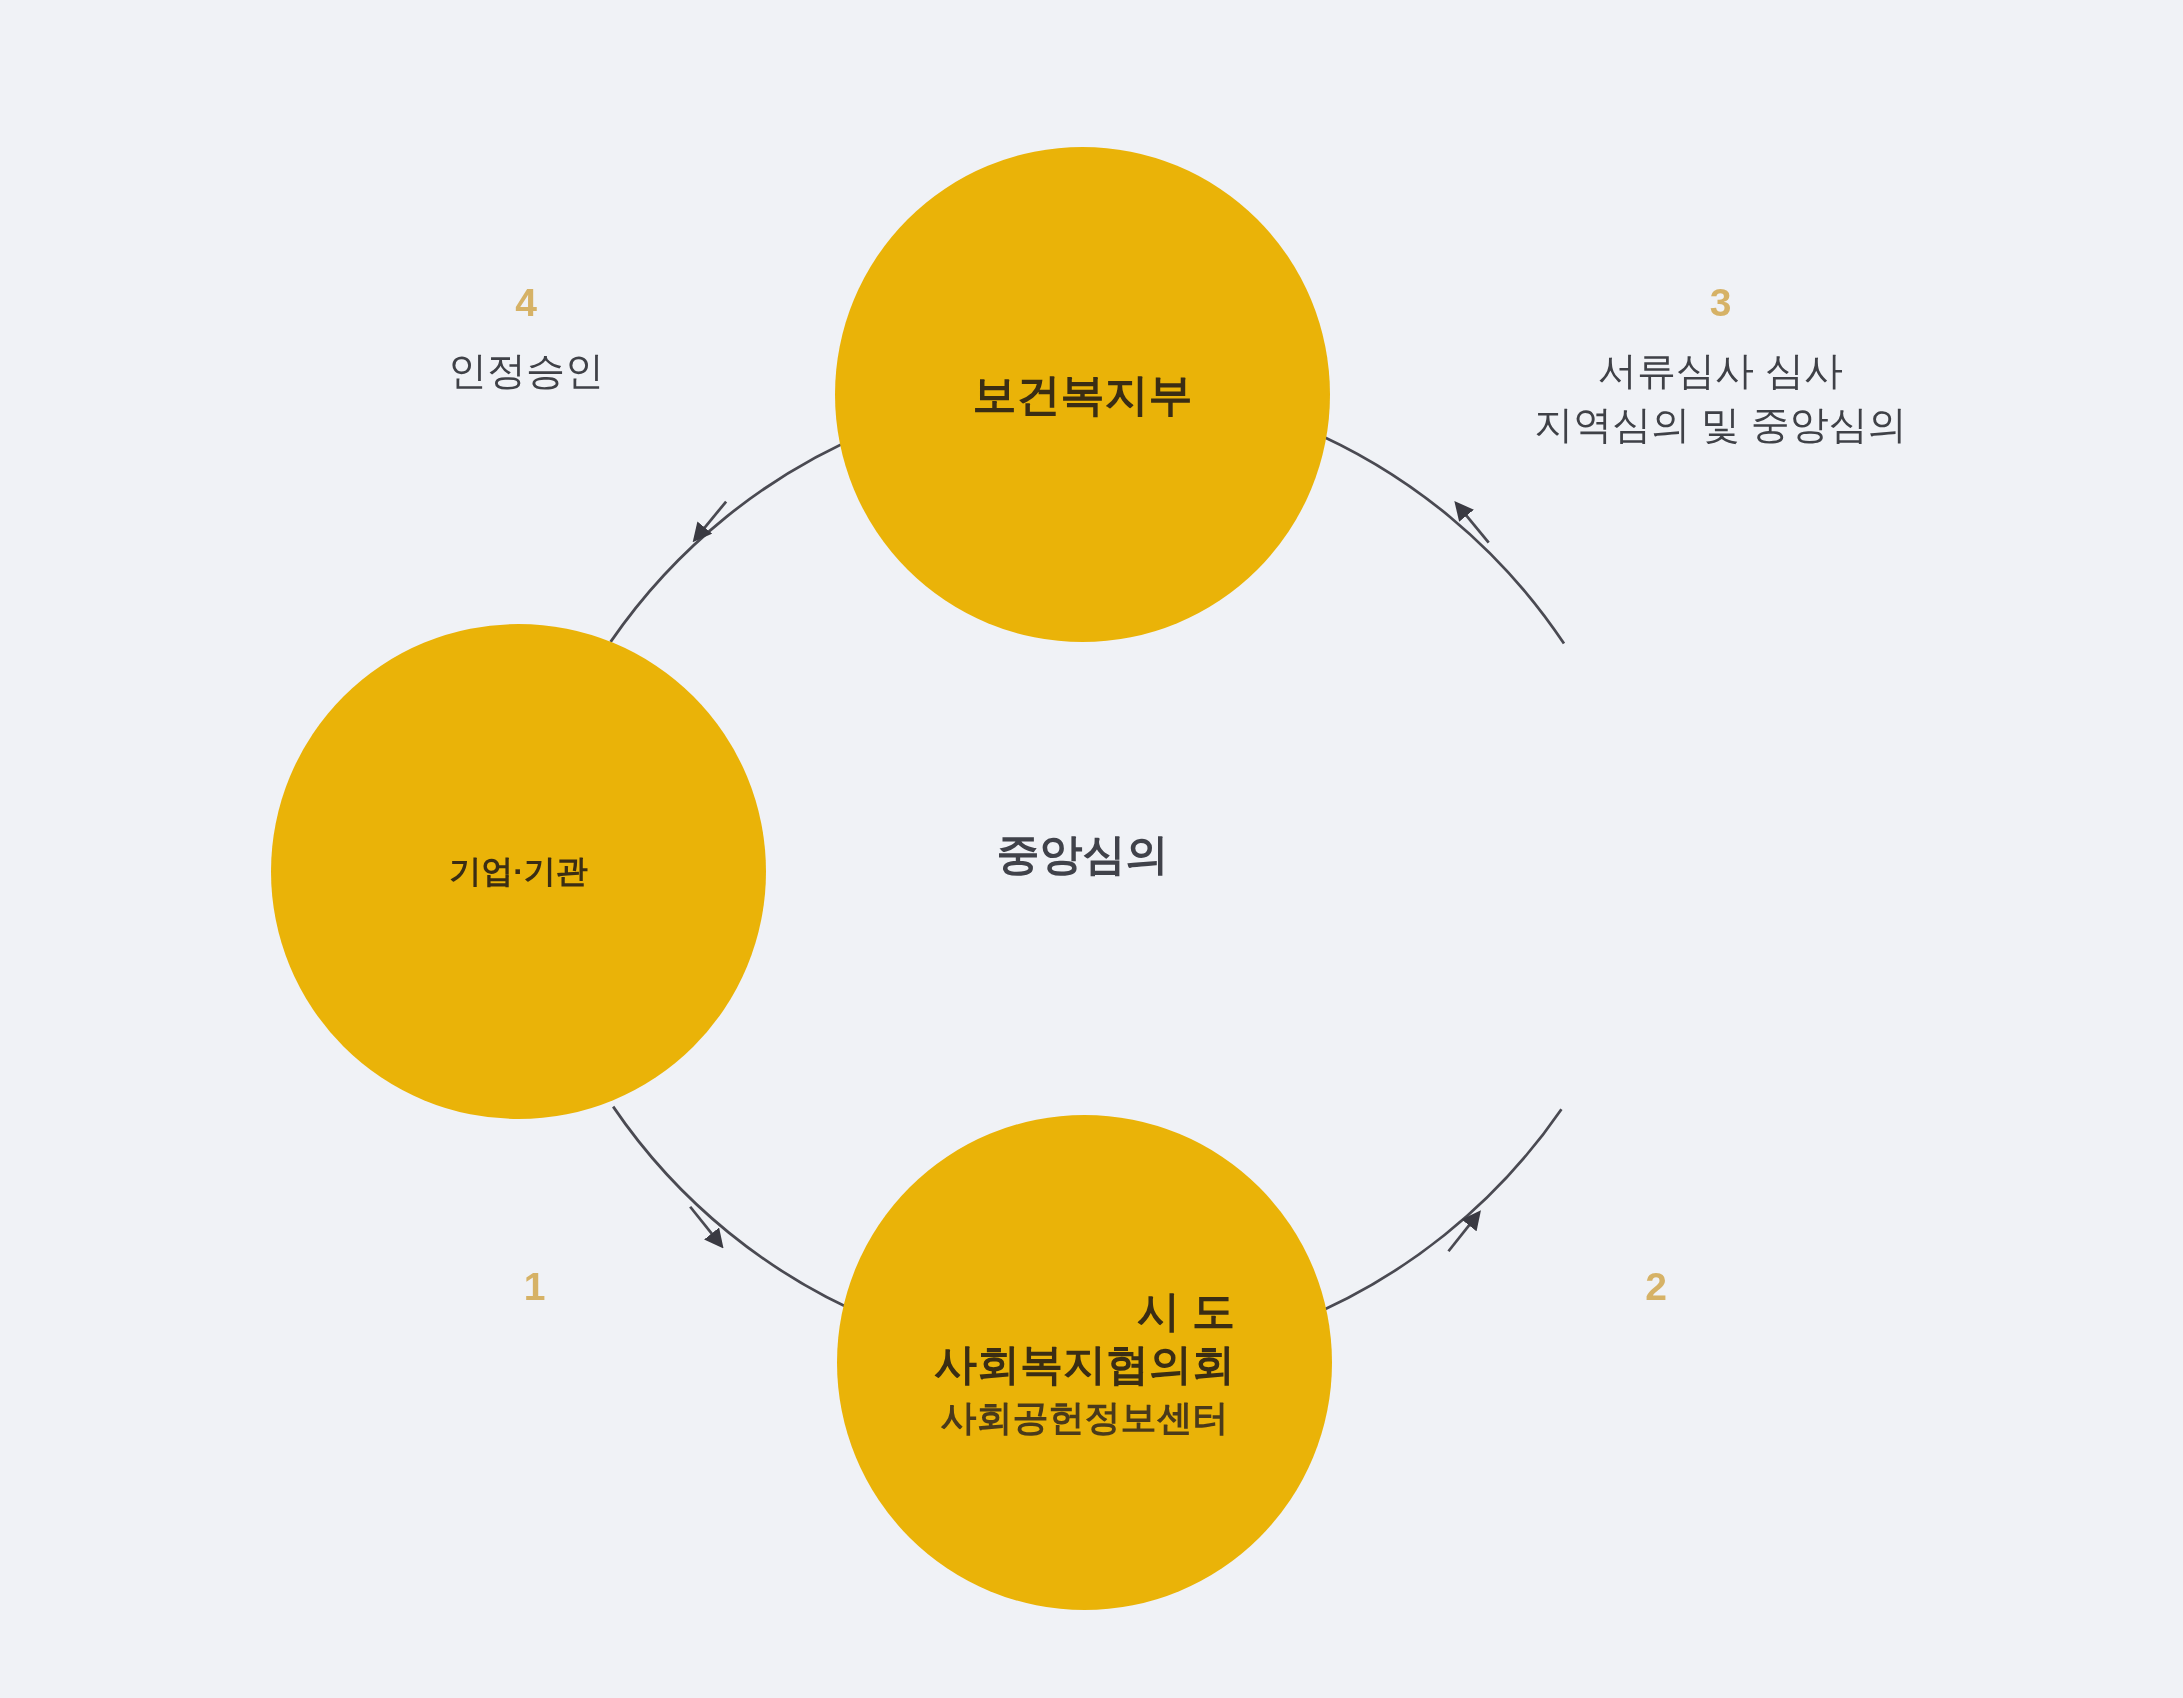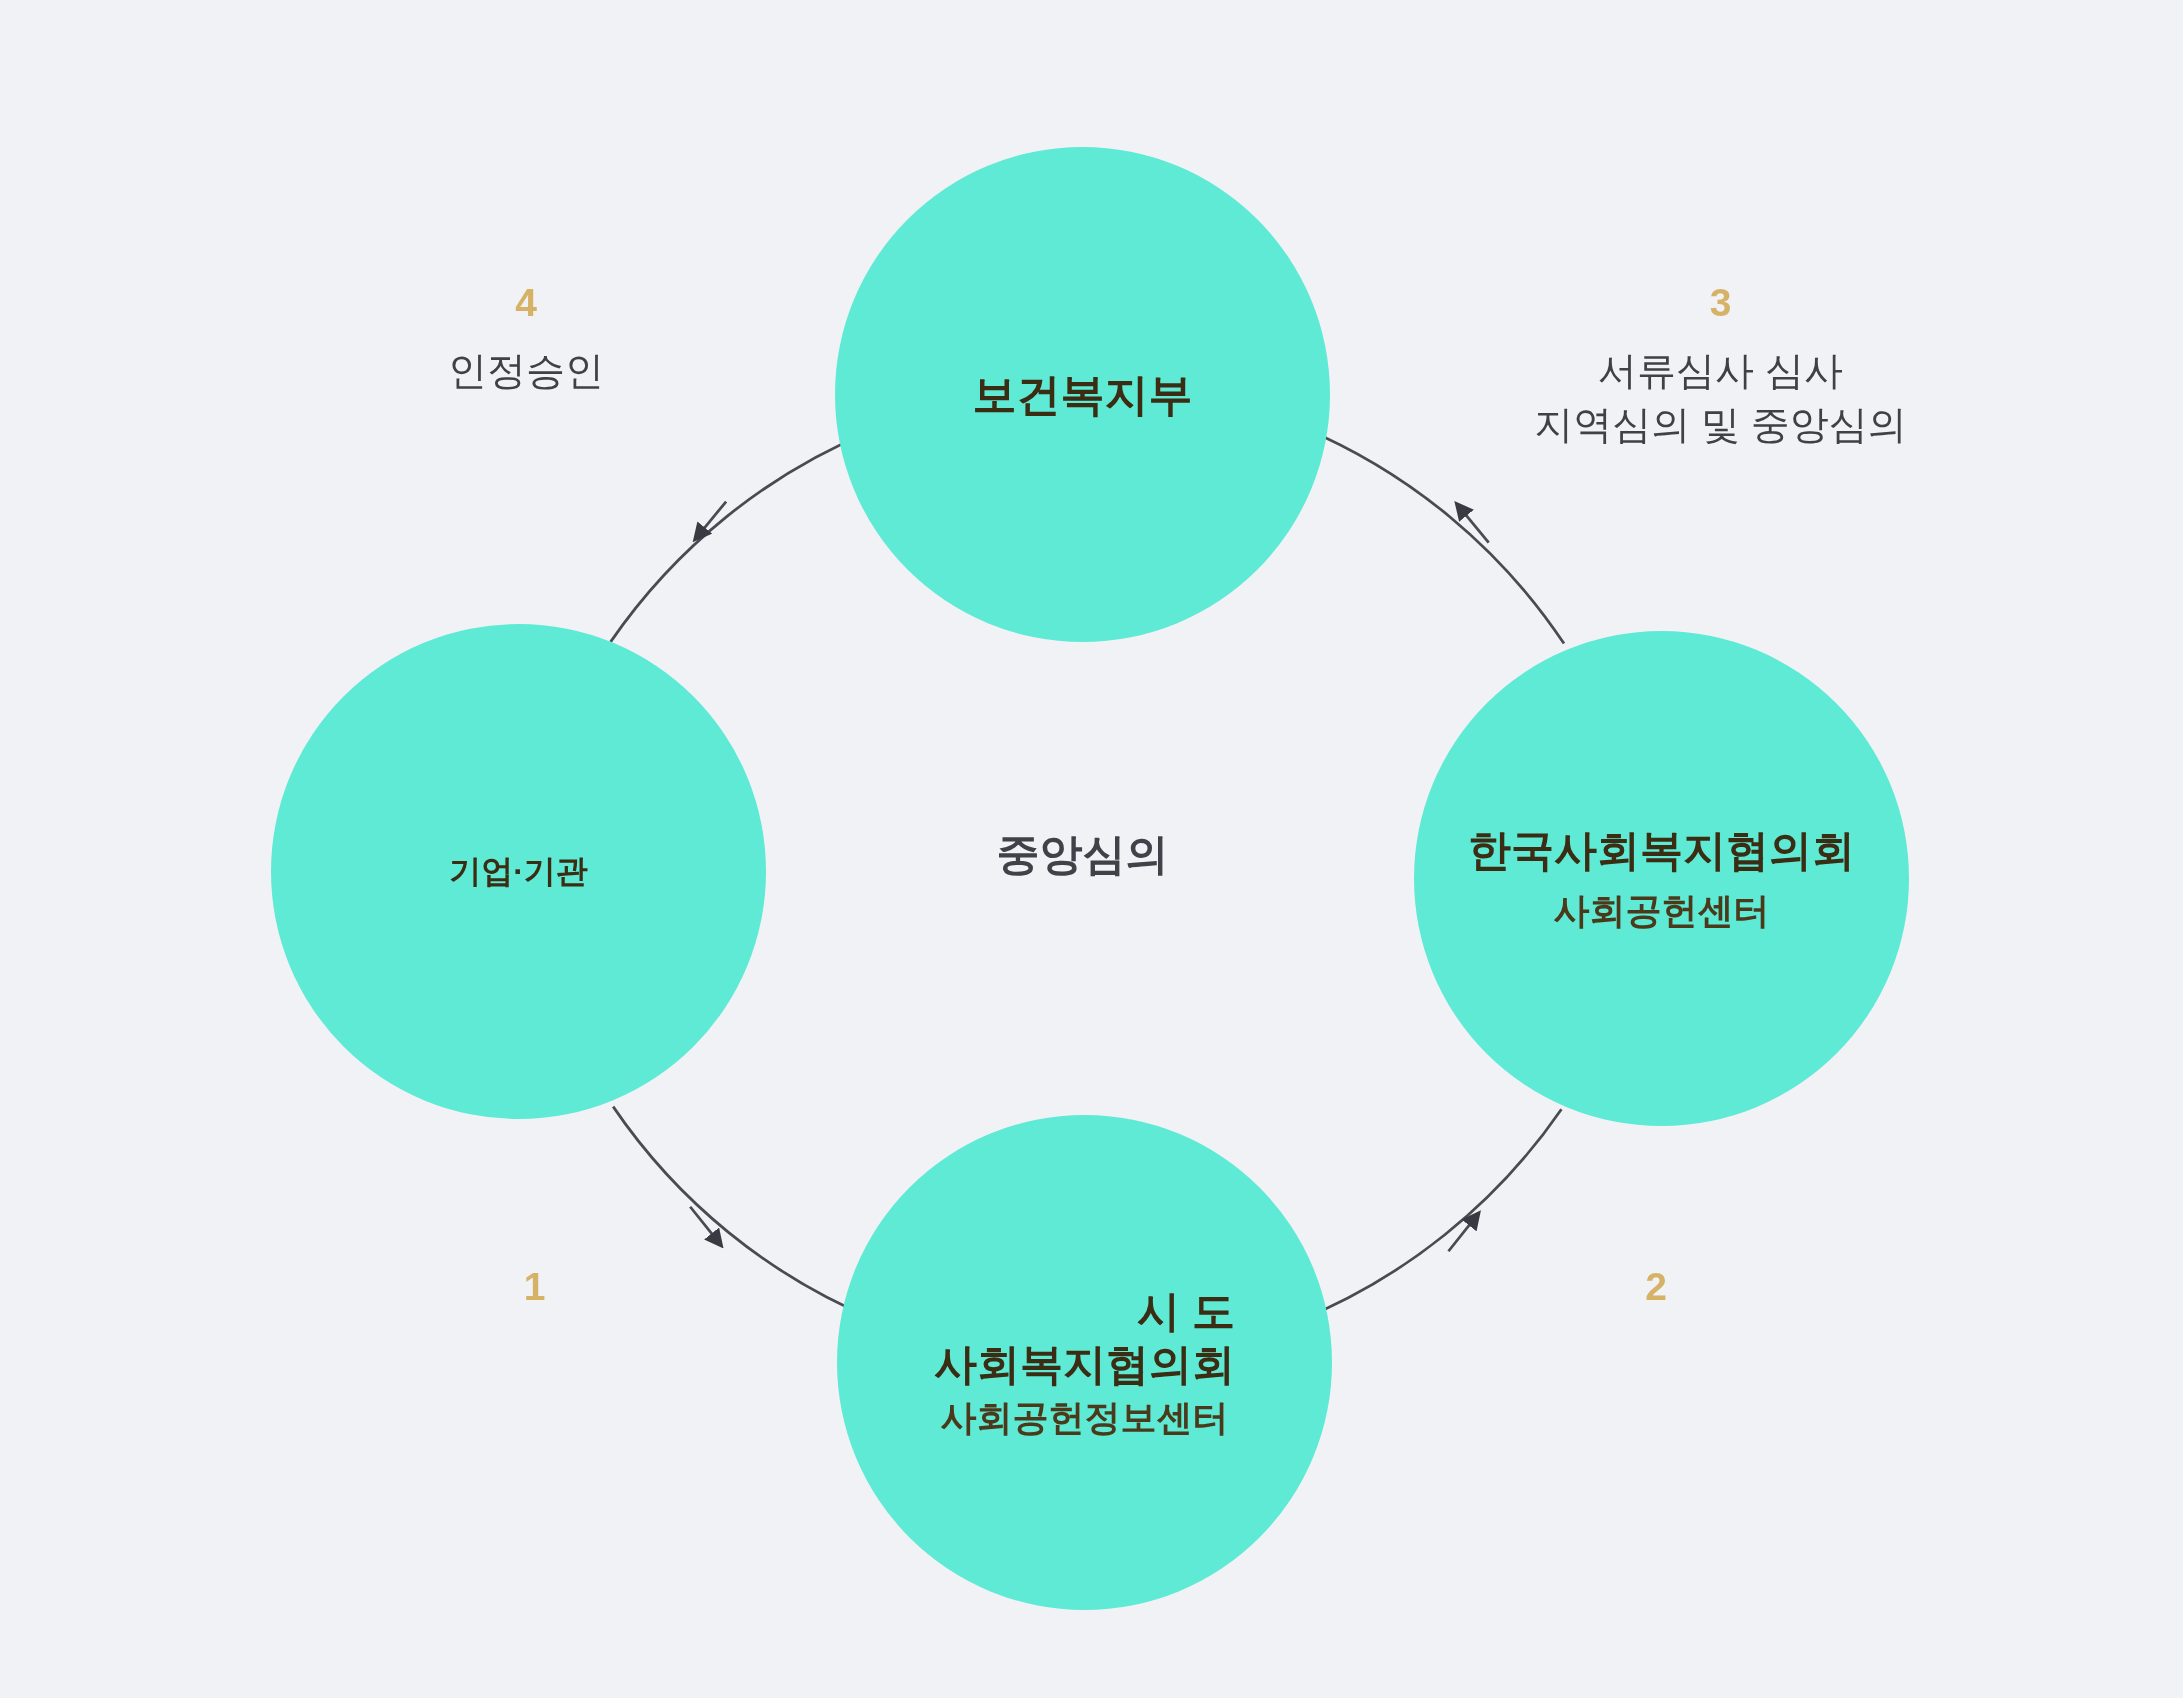--- a/index.html
+++ b/index.html
@@ -32,21 +32,21 @@
     width: 2184px;
     height: 1698px;
     z-index: 1;
     pointer-events: none;
   }
 
   
   .node {
     position: absolute;
     border-radius: 50%;
-    background: #5eead4;
+    background: #eab308;
     display: flex;
     flex-direction: column;
     align-items: center;
     justify-content: center;
     text-align: center;
     z-index: 2;
     color: #3c2f16;
     box-sizing: border-box;
     padding: 0 19px;
   }
@@ -162,24 +162,20 @@
     <path d="M 1739 634 L 1706 594" fill="none" stroke="#4a4a52" stroke-width="3.2" marker-end="url(#arrow-head)"></path>
 
     <path d="M 1019 503 A 688 688 0 0 0 713 750" fill="none" stroke="#4a4a52" stroke-width="3.2"></path>
     <path d="M 848 586 L 816 625" fill="none" stroke="#4a4a52" stroke-width="3.2" marker-end="url(#arrow-head)"></path>
   </svg>
 
   <div class="node" id="node-top">
     <div class="node-title">보건복지부</div>
   </div>
 
-  <div class="node" id="node-right">
-    <div class="node-title">한국사회복지협의회</div>
-    <div class="node-sub">사회공헌센터</div>
-  </div>
 
   <div class="node" id="node-bottom">
     <div class="node-title">시 도
 사회복지협의회</div>
     <div class="node-sub">사회공헌정보센터</div>
   </div>
 
   <div class="node" id="node-left">
     <div class="node-title">기업·기관</div>
   </div>

